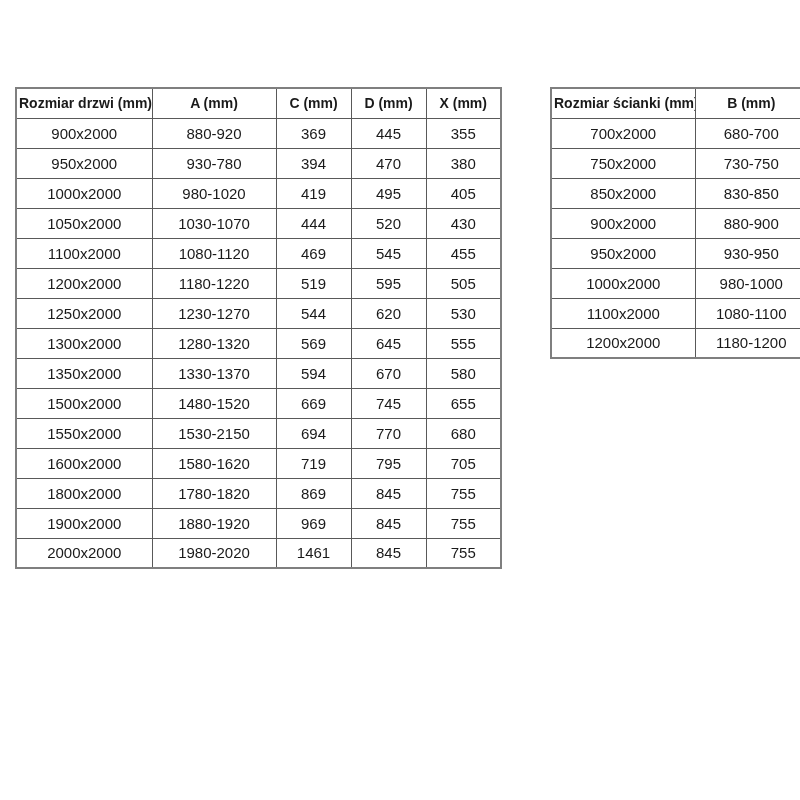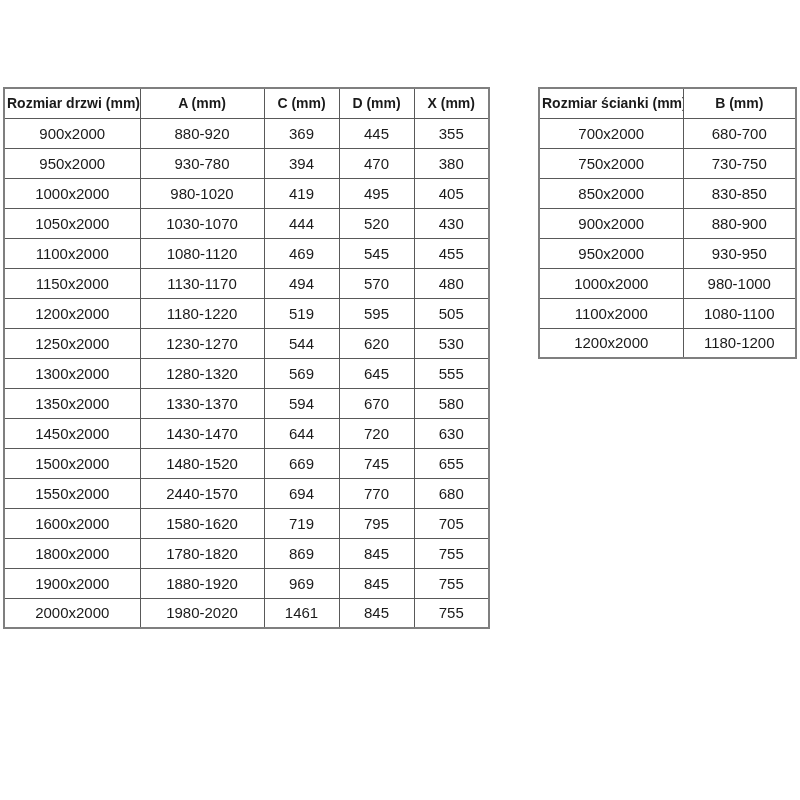--- a/index.html
+++ b/index.html
@@ -13,20 +13,21 @@
     color: #1a1a1a;
     overflow: hidden;
   }
   table.spec {
     position: absolute;
     top: 87px;
     border-collapse: collapse;
     table-layout: fixed;
     border: 2px solid #7f7f7f;
     background: #ffffff;
+    margin-left: 12px;
   }
   #doors-table { left: 3px;   width: 485px; }
   #walls-table { left: 538px; width: 257px; }
   table.spec th,
   table.spec td {
     border: 1px solid #595959;
     text-align: center;
     vertical-align: middle;
     padding: 0 2px;
     height: 30px;
@@ -95,27 +96,20 @@
           <td>430</td>
         </tr>
         <tr>
           <td>1100x2000</td>
           <td>1080-1120</td>
           <td>469</td>
           <td>545</td>
           <td>455</td>
         </tr>
         <tr>
-          <td>1150x2000</td>
-          <td>1130-1170</td>
-          <td>494</td>
-          <td>570</td>
-          <td>480</td>
-        </tr>
-        <tr>
           <td>1200x2000</td>
           <td>1180-1220</td>
           <td>519</td>
           <td>595</td>
           <td>505</td>
         </tr>
         <tr>
           <td>1250x2000</td>
           <td>1230-1270</td>
           <td>544</td>
@@ -130,36 +124,29 @@
           <td>555</td>
         </tr>
         <tr>
           <td>1350x2000</td>
           <td>1330-1370</td>
           <td>594</td>
           <td>670</td>
           <td>580</td>
         </tr>
         <tr>
-          <td>1450x2000</td>
-          <td>1430-1470</td>
-          <td>644</td>
-          <td>720</td>
-          <td>630</td>
-        </tr>
-        <tr>
           <td>1500x2000</td>
           <td>1480-1520</td>
           <td>669</td>
           <td>745</td>
           <td>655</td>
         </tr>
         <tr>
           <td>1550x2000</td>
-          <td>2440-1570</td>
+          <td>1530-2150</td>
           <td>694</td>
           <td>770</td>
           <td>680</td>
         </tr>
         <tr>
           <td>1600x2000</td>
           <td>1580-1620</td>
           <td>719</td>
           <td>795</td>
           <td>705</td>

